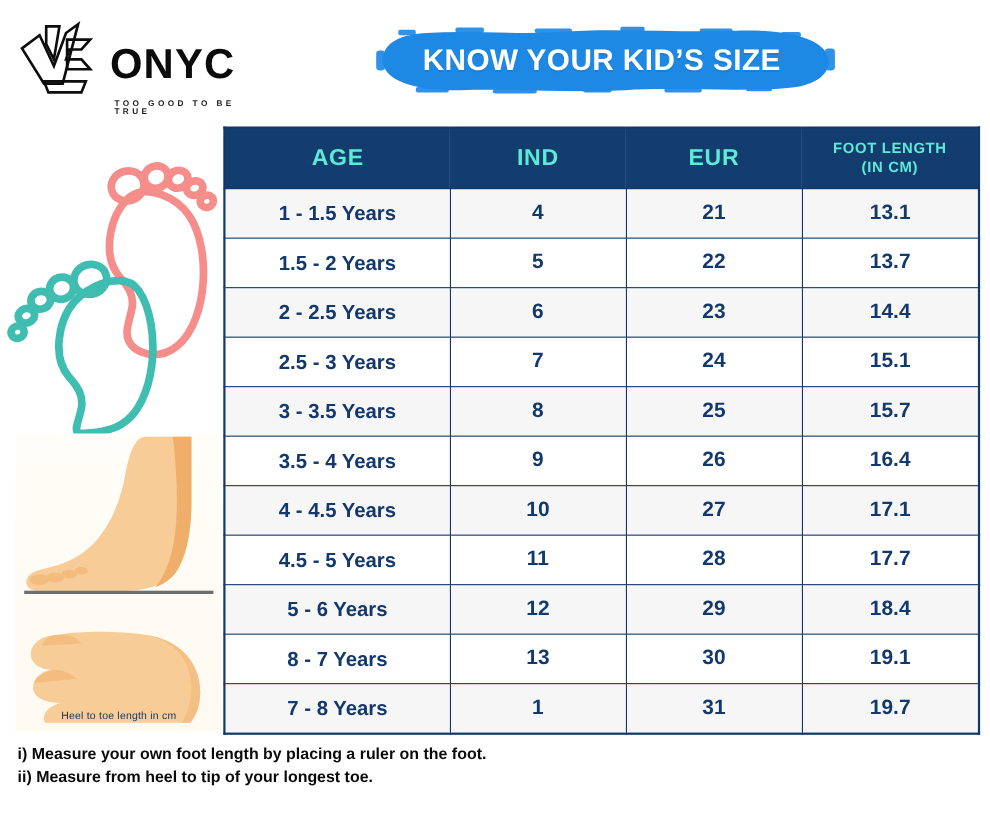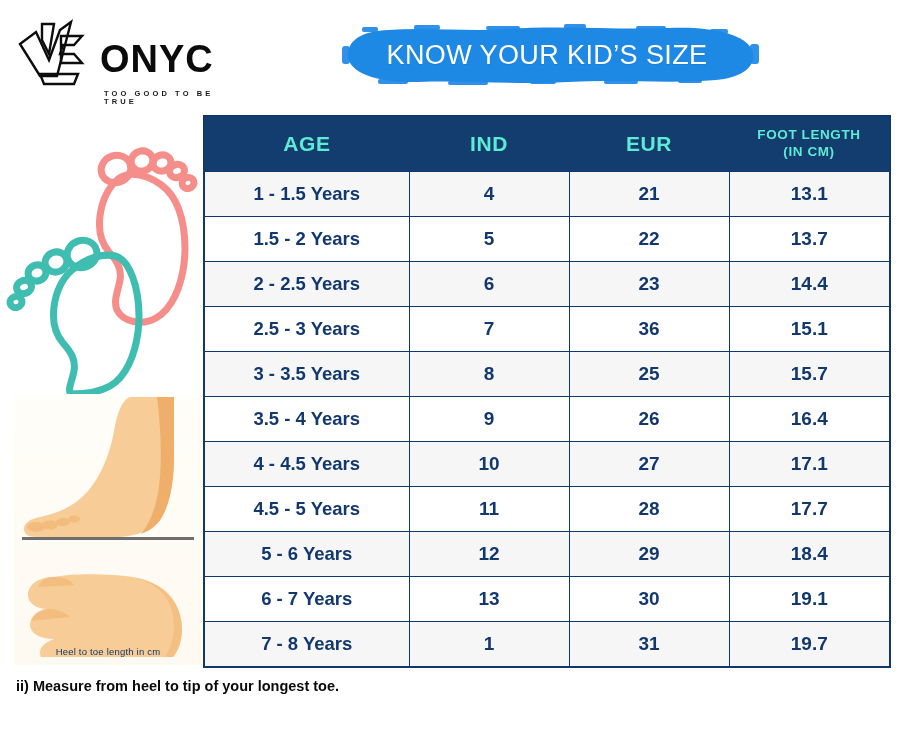--- a/index.html
+++ b/index.html
@@ -18,21 +18,21 @@
   .logo-word{position:absolute;left:84px;top:22px;
     font-size:38px;font-weight:bold;letter-spacing:1px;color:#0b0b0b;line-height:1;}
   .logo-tagline{position:absolute;left:88px;top:72px;
     font-size:7.5px;font-weight:bold;letter-spacing:3.1px;color:#1b1b1b;line-height:1;}
 
   
   .banner{position:absolute;left:318px;top:24px;width:458px;height:62px;}
   .banner svg{position:absolute;left:0;top:0;}
   .banner-text{position:absolute;left:0;top:0;width:458px;height:62px;
     display:flex;align-items:center;justify-content:center;
-    color:#ffffff;font-size:27px;font-weight:normal;letter-spacing:.4px;
+    color:#ffffff;font-size:27px;font-weight:bold;letter-spacing:.4px;
     text-shadow:0 1px 0 rgba(0,0,0,.08);}
 
   
   .footprints{position:absolute;left:6px;top:132px;width:196px;height:262px;}
 
   
   .foot-panel{position:absolute;left:14px;top:395px;width:188px;height:270px;
     background:linear-gradient(180deg,#fffdf7 0%,#fefaf2 100%);overflow:hidden;}
   .foot-caption{position:absolute;left:0;bottom:8px;width:188px;text-align:center;
     color:#11386b;font-size:9.5px;font-weight:normal;letter-spacing:.2px;}
@@ -286,21 +286,21 @@
       </tr>
       <tr>
         <td class="age">2 - 2.5 Years</td>
         <td>6</td>
         <td>23</td>
         <td>14.4</td>
       </tr>
       <tr>
         <td class="age">2.5 - 3 Years</td>
         <td>7</td>
-        <td>36</td>
+        <td>24</td>
         <td>15.1</td>
       </tr>
       <tr>
         <td class="age">3 - 3.5 Years</td>
         <td>8</td>
         <td>25</td>
         <td>15.7</td>
       </tr>
       <tr>
         <td class="age">3.5 - 4 Years</td>
@@ -320,31 +320,32 @@
         <td>28</td>
         <td>17.7</td>
       </tr>
       <tr>
         <td class="age">5 - 6 Years</td>
         <td>12</td>
         <td>29</td>
         <td>18.4</td>
       </tr>
       <tr>
-        <td class="age">6 - 7 Years</td>
+        <td class="age">8 - 7 Years</td>
         <td>13</td>
         <td>30</td>
         <td>19.1</td>
       </tr>
       <tr>
         <td class="age">7 - 8 Years</td>
         <td>1</td>
         <td>31</td>
         <td>19.7</td>
       </tr>
     </tbody>
   </table>
 
   <div class="footer">
+    <div class="li">i) Measure your own foot length by placing a ruler on the foot.</div>
     <div class="li">ii) Measure from heel to tip of your longest toe.</div>
   </div>
 
 </div>
 
 </body></html>

